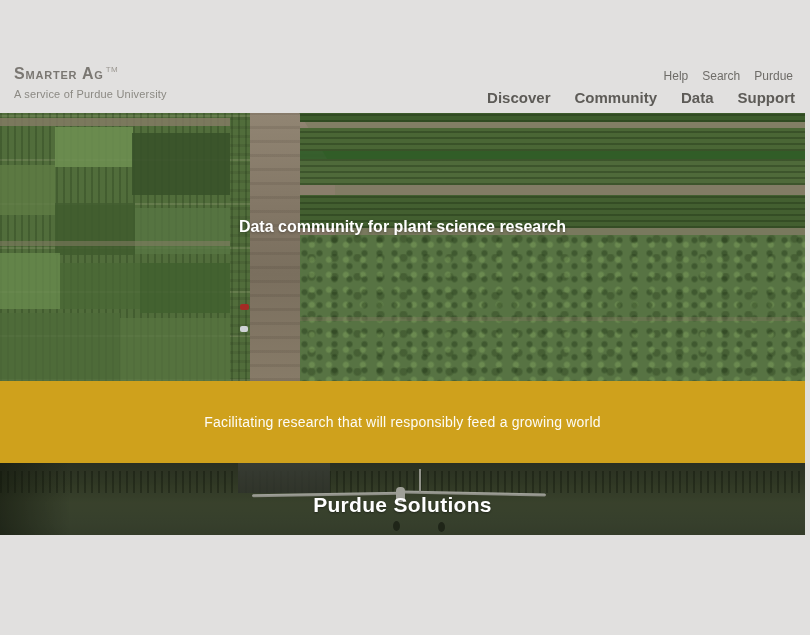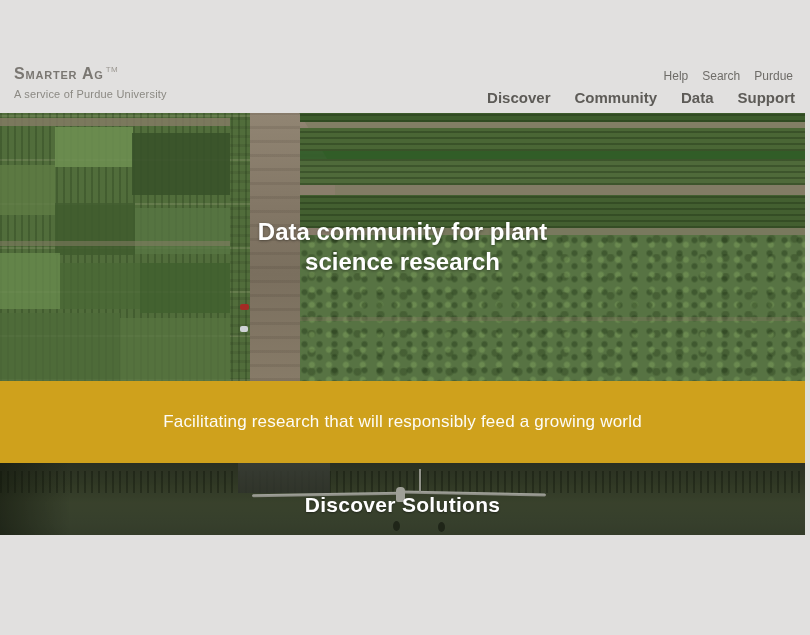--- a/index.html
+++ b/index.html
@@ -121,37 +121,37 @@
     position: absolute;
     left: 0; right: 0;
     top: 104px;
     display: flex;
     justify-content: center;
     text-align: center;
   }
   .hero-title h1 {
     max-width: 380px;
     color: #ffffff;
-    font-size: 24px;
+    font-size: 16px;
     font-weight: bold;
     line-height: 1.25;
     text-shadow: 0 1px 3px rgba(0,0,0,0.35);
   }
 
   
   .banner {
     height: 82px;
     background: #cfa11c;
     display: flex;
     align-items: center;
     justify-content: center;
   }
   .banner p {
     color: #fdfcf7;
-    font-size: 17px;
+    font-size: 14px;
     letter-spacing: 0.2px;
   }
 
   
   .imaging {
     position: relative;
     height: 72px;
     overflow: hidden;
     background: linear-gradient(180deg, #343b2b 0%, #3d472f 28%, #49543a 55%, #46513a 85%, #414c36 100%);
     cursor: pointer;
@@ -280,18 +280,18 @@
     <div class="cornrows"></div>
     <div class="shed"></div>
     <div class="tree-shadow"></div>
     <div class="wing-left"></div>
     <div class="wing-right"></div>
     <div class="fuselage"></div>
     <div class="tail-boom"></div>
     <div class="ground-blob" style="left:393px;top:58px;"></div>
     <div class="ground-blob" style="left:438px;top:59px;"></div>
     <div class="imaging-overlay"></div>
-    <h2>Discover Solutions</h2>
+    <h2>Purdue Solutions</h2>
   </section>
 
   <div class="bottom-space"></div>
 
 </div>
 
 </body></html>

